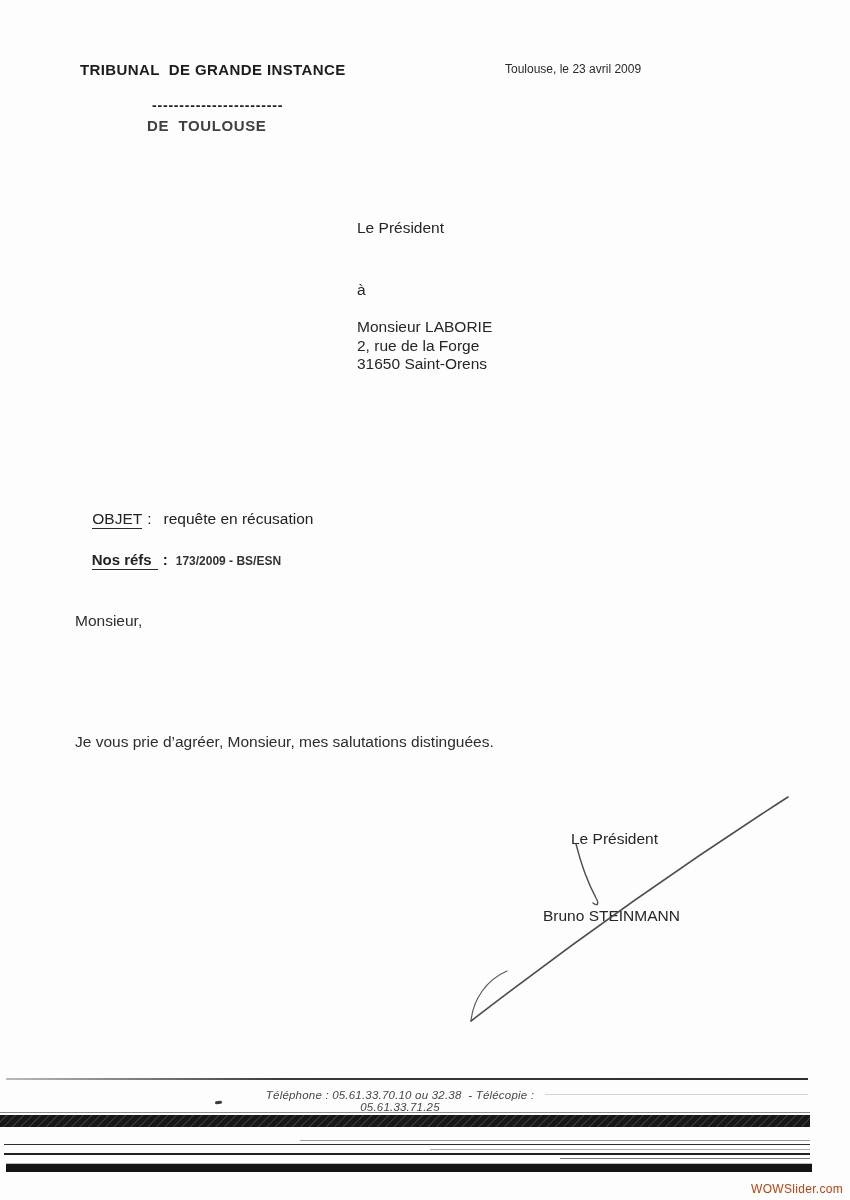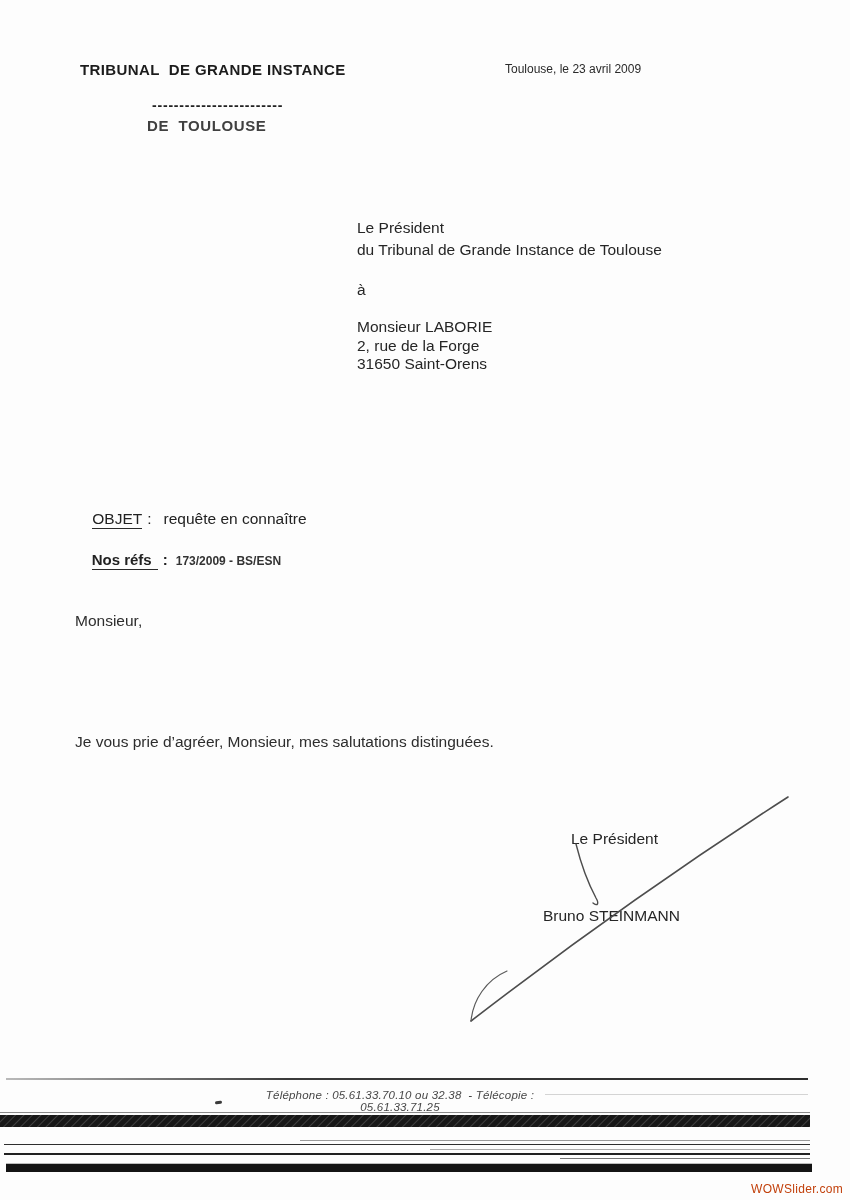--- a/index.html
+++ b/index.html
@@ -73,28 +73,27 @@
 <body>
 
 <div class="page">
 
   <div class="abs t org1">TRIBUNAL  DE GRANDE INSTANCE</div>
   <div class="abs t org2">DE  TOULOUSE</div>
   <div class="abs t orgdash">------------------------</div>
   <div class="abs t dateline">Toulouse, le 23 avril 2009</div>
 
   <div class="abs t addr s1">Le Président</div>
-  <div class="abs t addr s2">du Tribunal de Grande Instance de Toulouse</div>
   <div class="abs t addr prep">à</div>
   <div class="abs t addr rn">Monsieur LABORIE</div>
   <div class="abs t addr ra1">2, rue de la Forge</div>
   <div class="abs t addr ra2">31650 Saint-Orens</div>
 
   <div class="abs t objrow">
-    <span class="ulab">OBJET</span><span class="sep">:</span><span class="objval">requête en connaître</span>
+    <span class="ulab">OBJET</span><span class="sep">:</span><span class="objval">requête en récusation</span>
   </div>
   <div class="abs t refrow">
     <span class="ulab pad">Nos réfs</span><span class="sep">:</span><span class="refval">173/2009 - BS/ESN</span>
   </div>
 
   <div class="abs t salut">Monsieur,</div>
   <div class="abs t para2">Je vous prie d’agréer, Monsieur, mes salutations distinguées.</div>
 
   <div class="abs t sigtitle">Le Président</div>
   <div class="abs t signame">Bruno STEINMANN</div>

